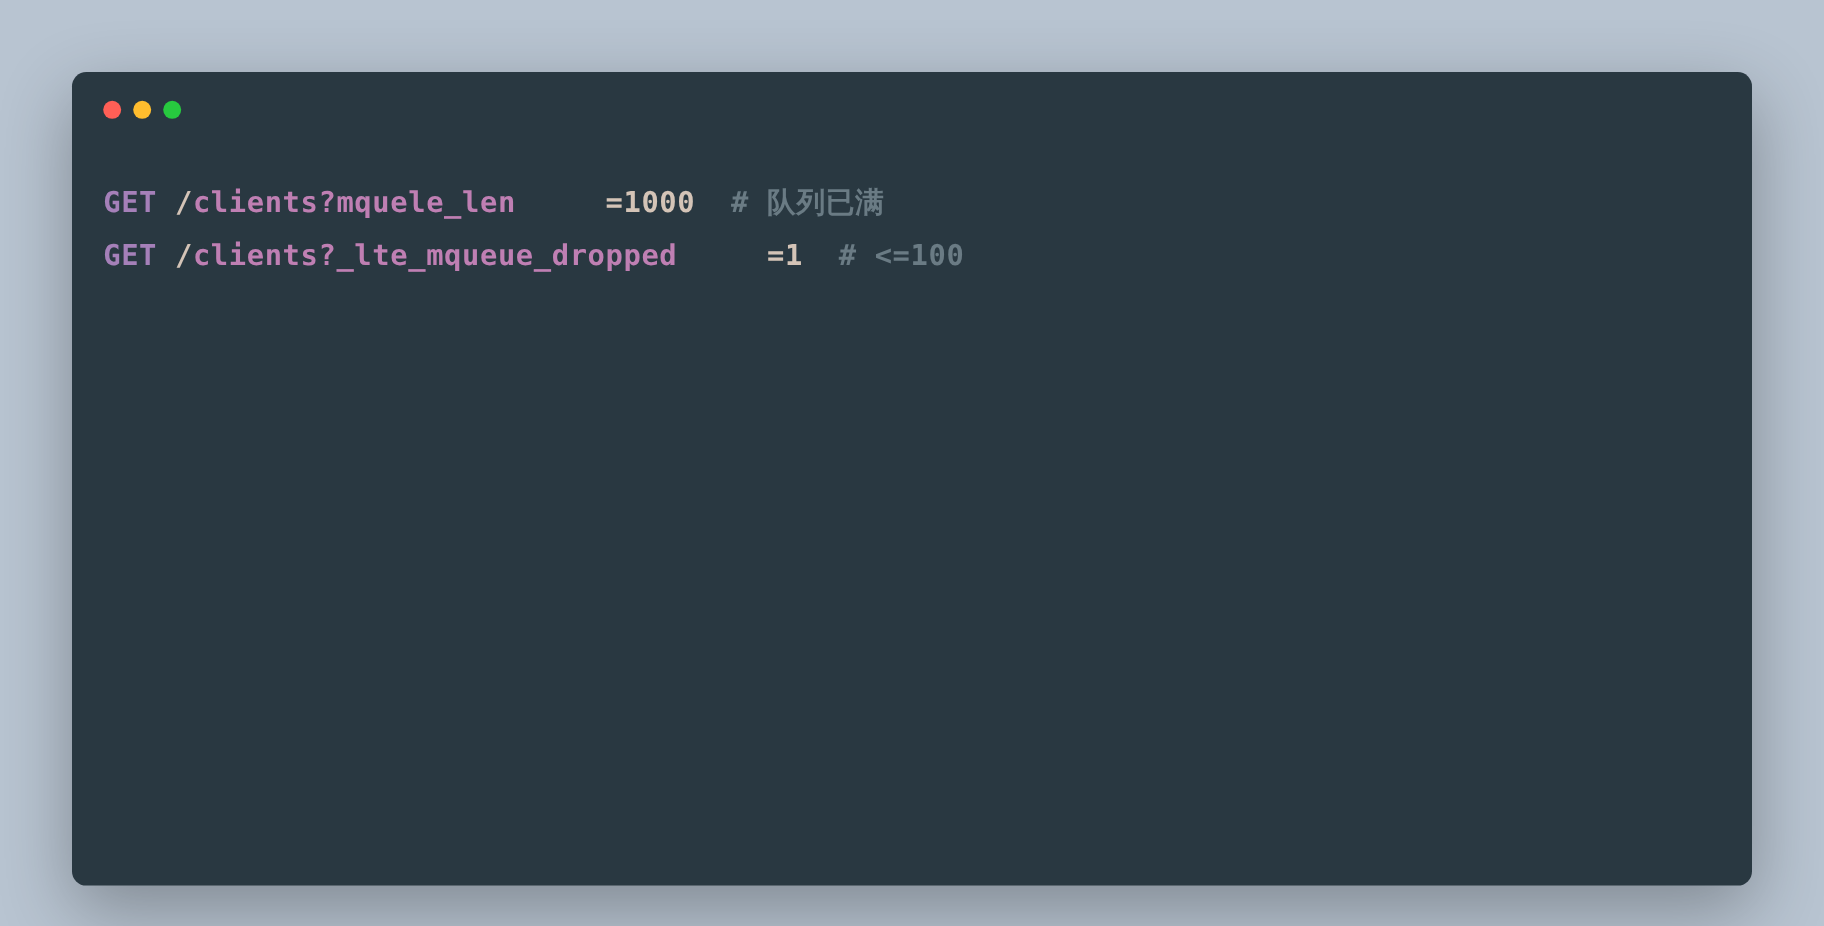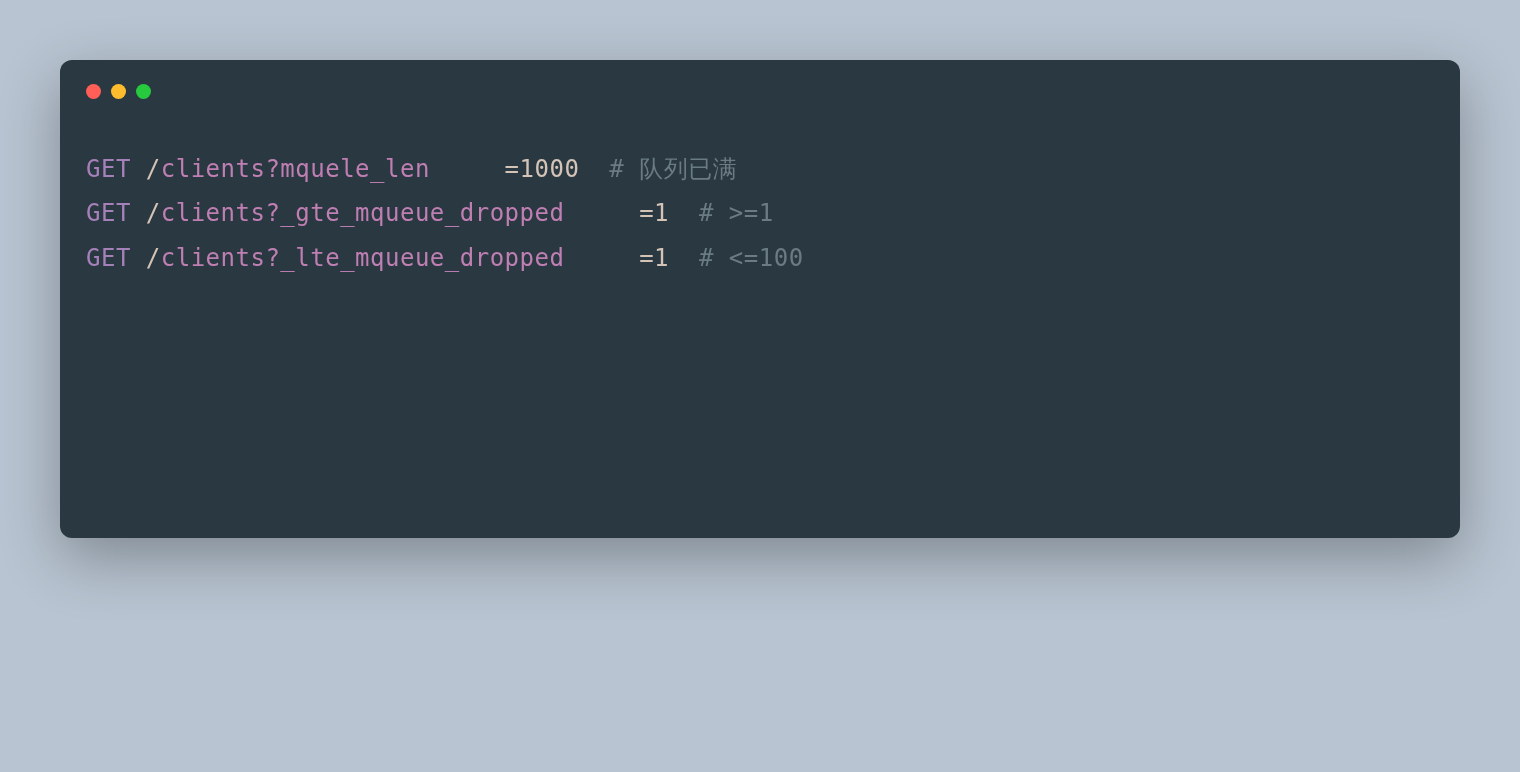--- a/index.html
+++ b/index.html
@@ -13,22 +13,23 @@
       padding: 60px;
       font-family: 'SF Mono', 'Monaco', 'Menlo', 'Consolas', monospace;
       width: 1520px;
       height: 772px;
     }
     
     .window {
       background: #293841;
       border-radius: 12px;
       box-shadow: 0 20px 60px rgba(0,0,0,0.3);
-      height: 478px;
+      height: 678px;
       overflow: hidden;
+      font-weight: bold;
     }
     
     .titlebar {
       padding: 24px 26px 0 26px;
       display: flex;
       gap: 10px;
     }
     
     .traffic-light {
       width: 15px;
@@ -63,16 +64,15 @@
 <body>
 
 <div class="window">
   <div class="titlebar">
     <div class="traffic-light tl-red"></div>
     <div class="traffic-light tl-yellow"></div>
     <div class="traffic-light tl-green"></div>
   </div>
   <div class="code-area">
     <div class="code-line"><span class="method">GET</span><span class="slash"> /</span><span class="path">clients?mquele_len</span><span class="spacer">     </span><span class="eq">=</span><span class="value">1000</span><span class="spacer">  </span><span class="comment"># 队列已满</span></div>
-    <div class="code-line"><span class="method">GET</span><span class="slash"> /</span><span class="path">clients?_gte_mqueue_dropped</span><span class="spacer">     </span><span class="eq">=</span><span class="value">1</span><span class="spacer">  </span><span class="comment"># &gt;=1</span></div>
     <div class="code-line"><span class="method">GET</span><span class="slash"> /</span><span class="path">clients?_lte_mqueue_dropped</span><span class="spacer">     </span><span class="eq">=</span><span class="value">1</span><span class="spacer">  </span><span class="comment"># &lt;=100</span></div>
   </div>
 </div>
 
 </body></html>

